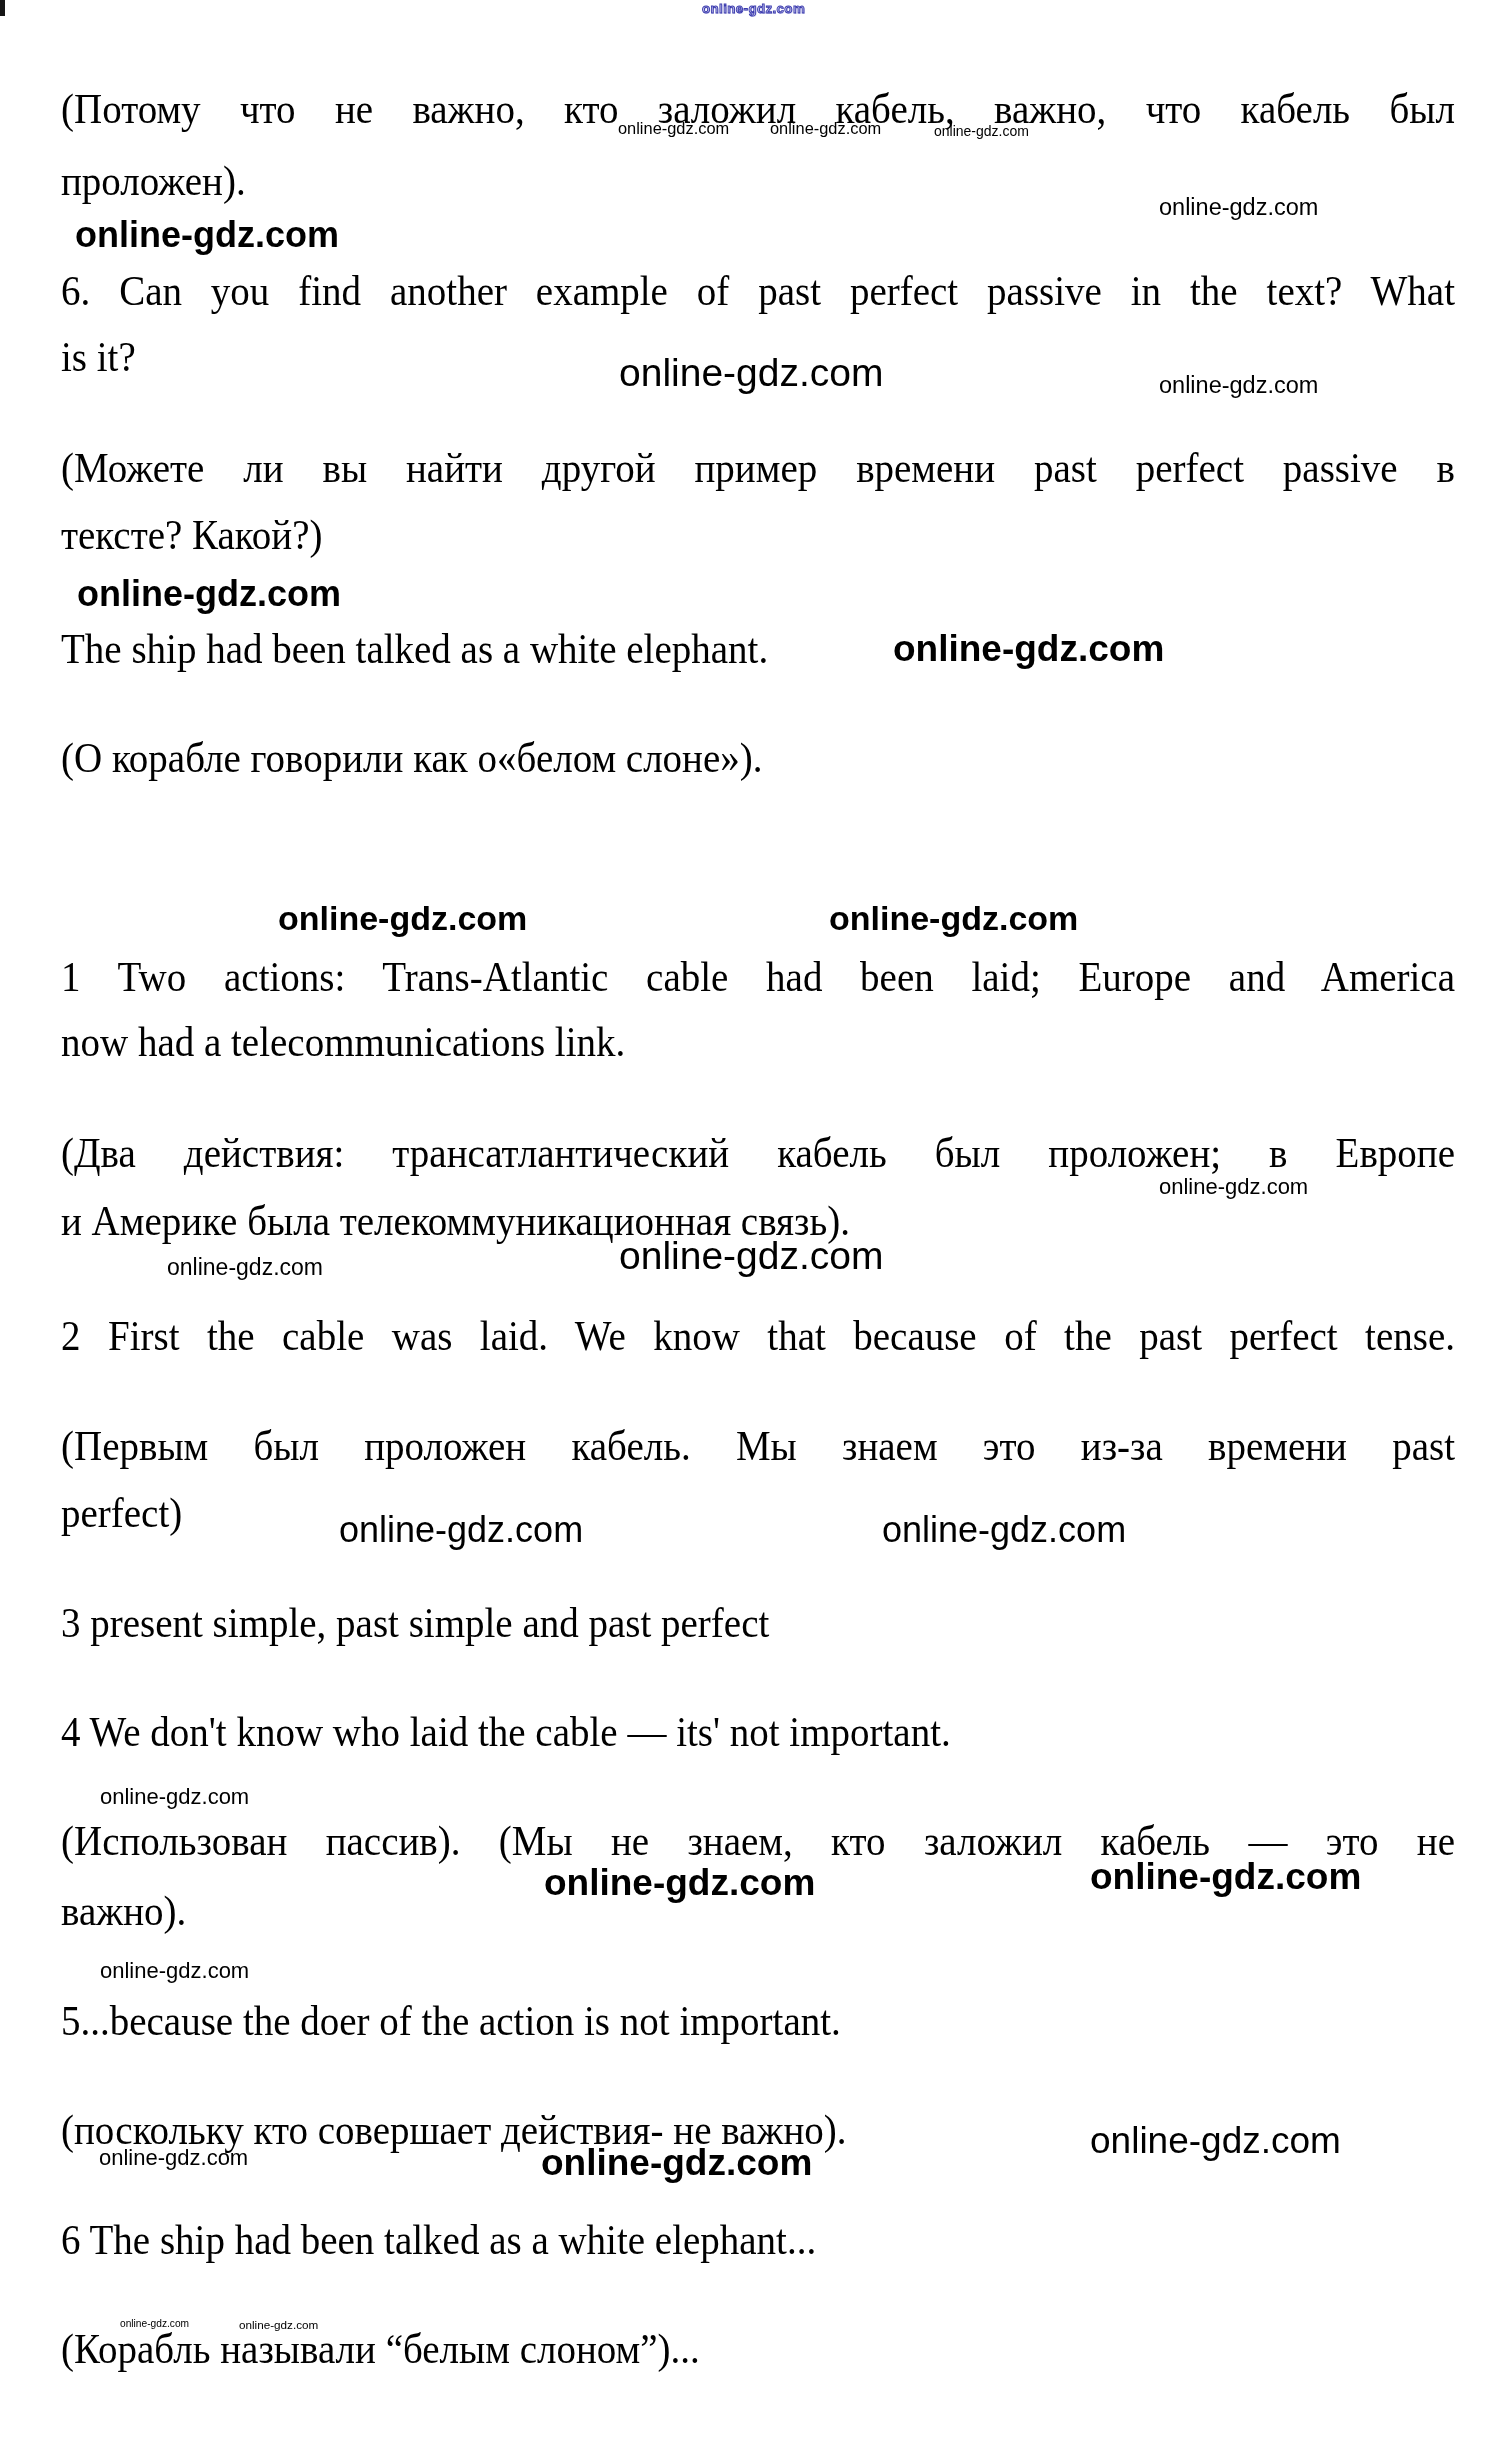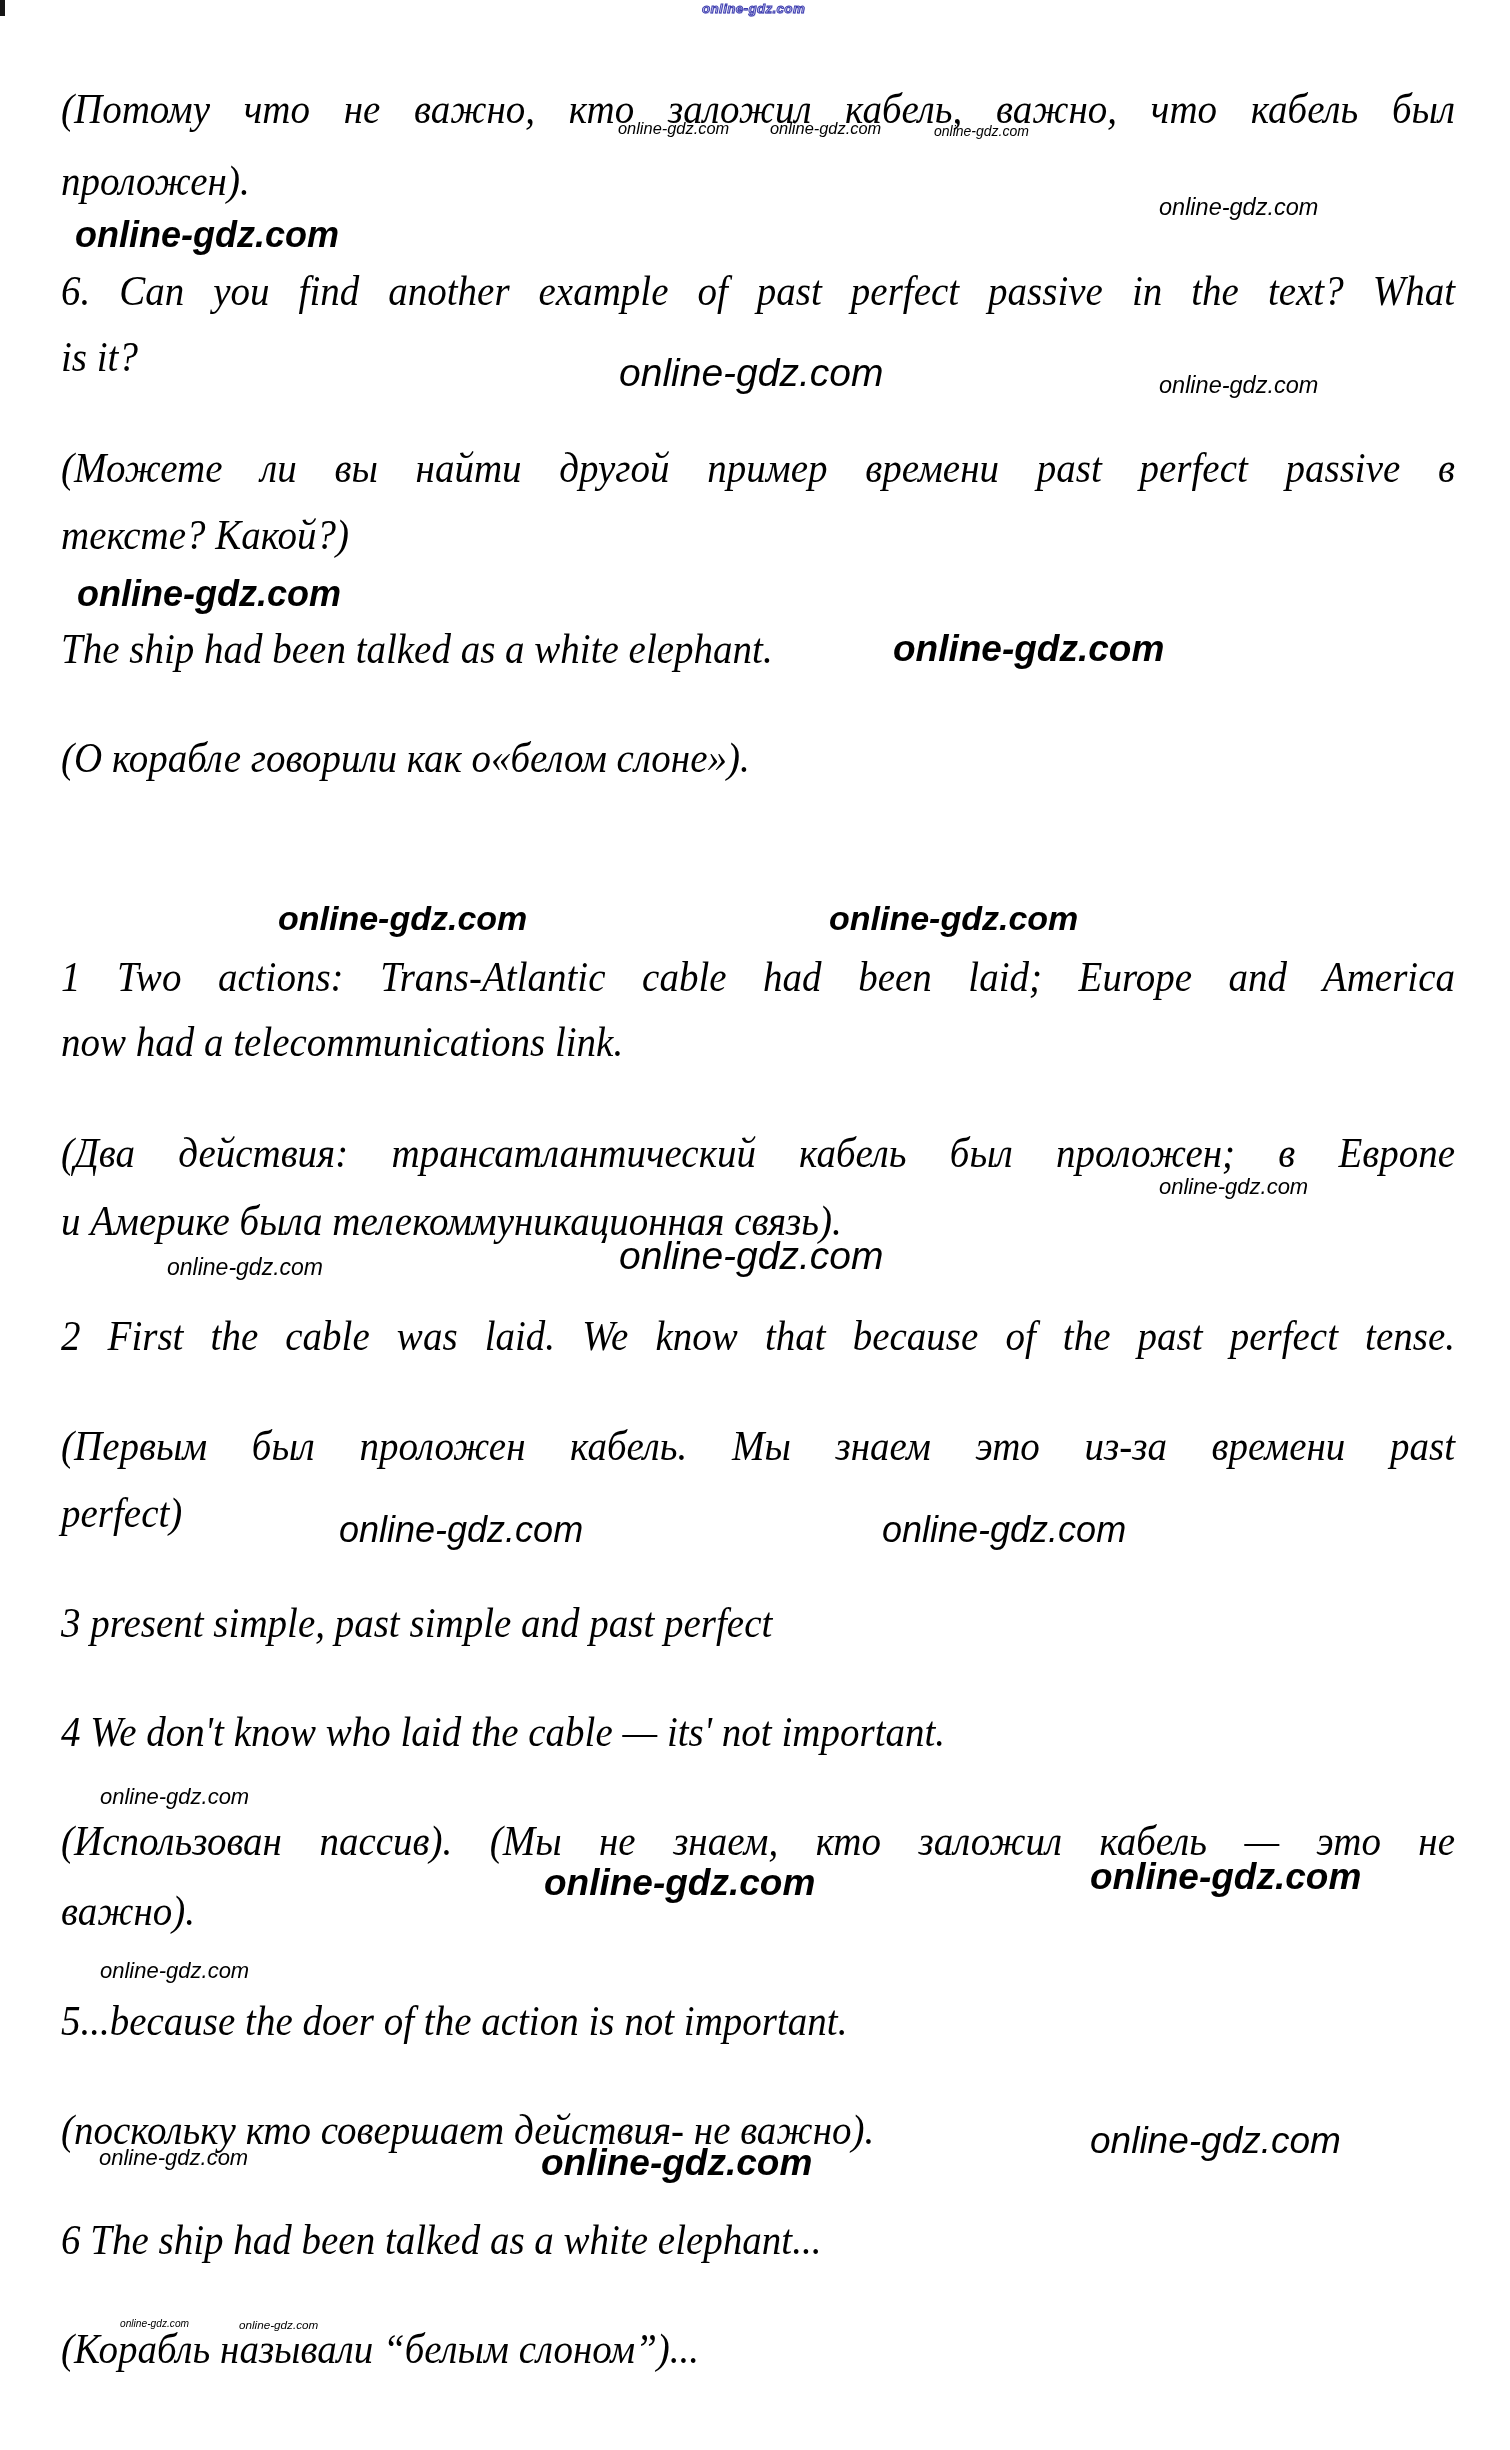--- a/index.html
+++ b/index.html
@@ -3,21 +3,20 @@
 <meta charset="utf-8">
 <style>
   html, body { margin: 0; padding: 0; background: #ffffff; }
   .page {
     position: relative;
     width: 1510px;
     height: 2450px;
     background: #ffffff;
     overflow: hidden;
     font-family: "Liberation Serif", "DejaVu Serif", serif;
-    font-style: italic;
   }
   .line {
     position: absolute;
     left: 61px;
     width: 1394px;
     font-family: "Liberation Serif", "DejaVu Serif", serif;
     font-size: 39px;
     line-height: 1.12;
     color: #000000;
     transform: scaleY(1.10);

